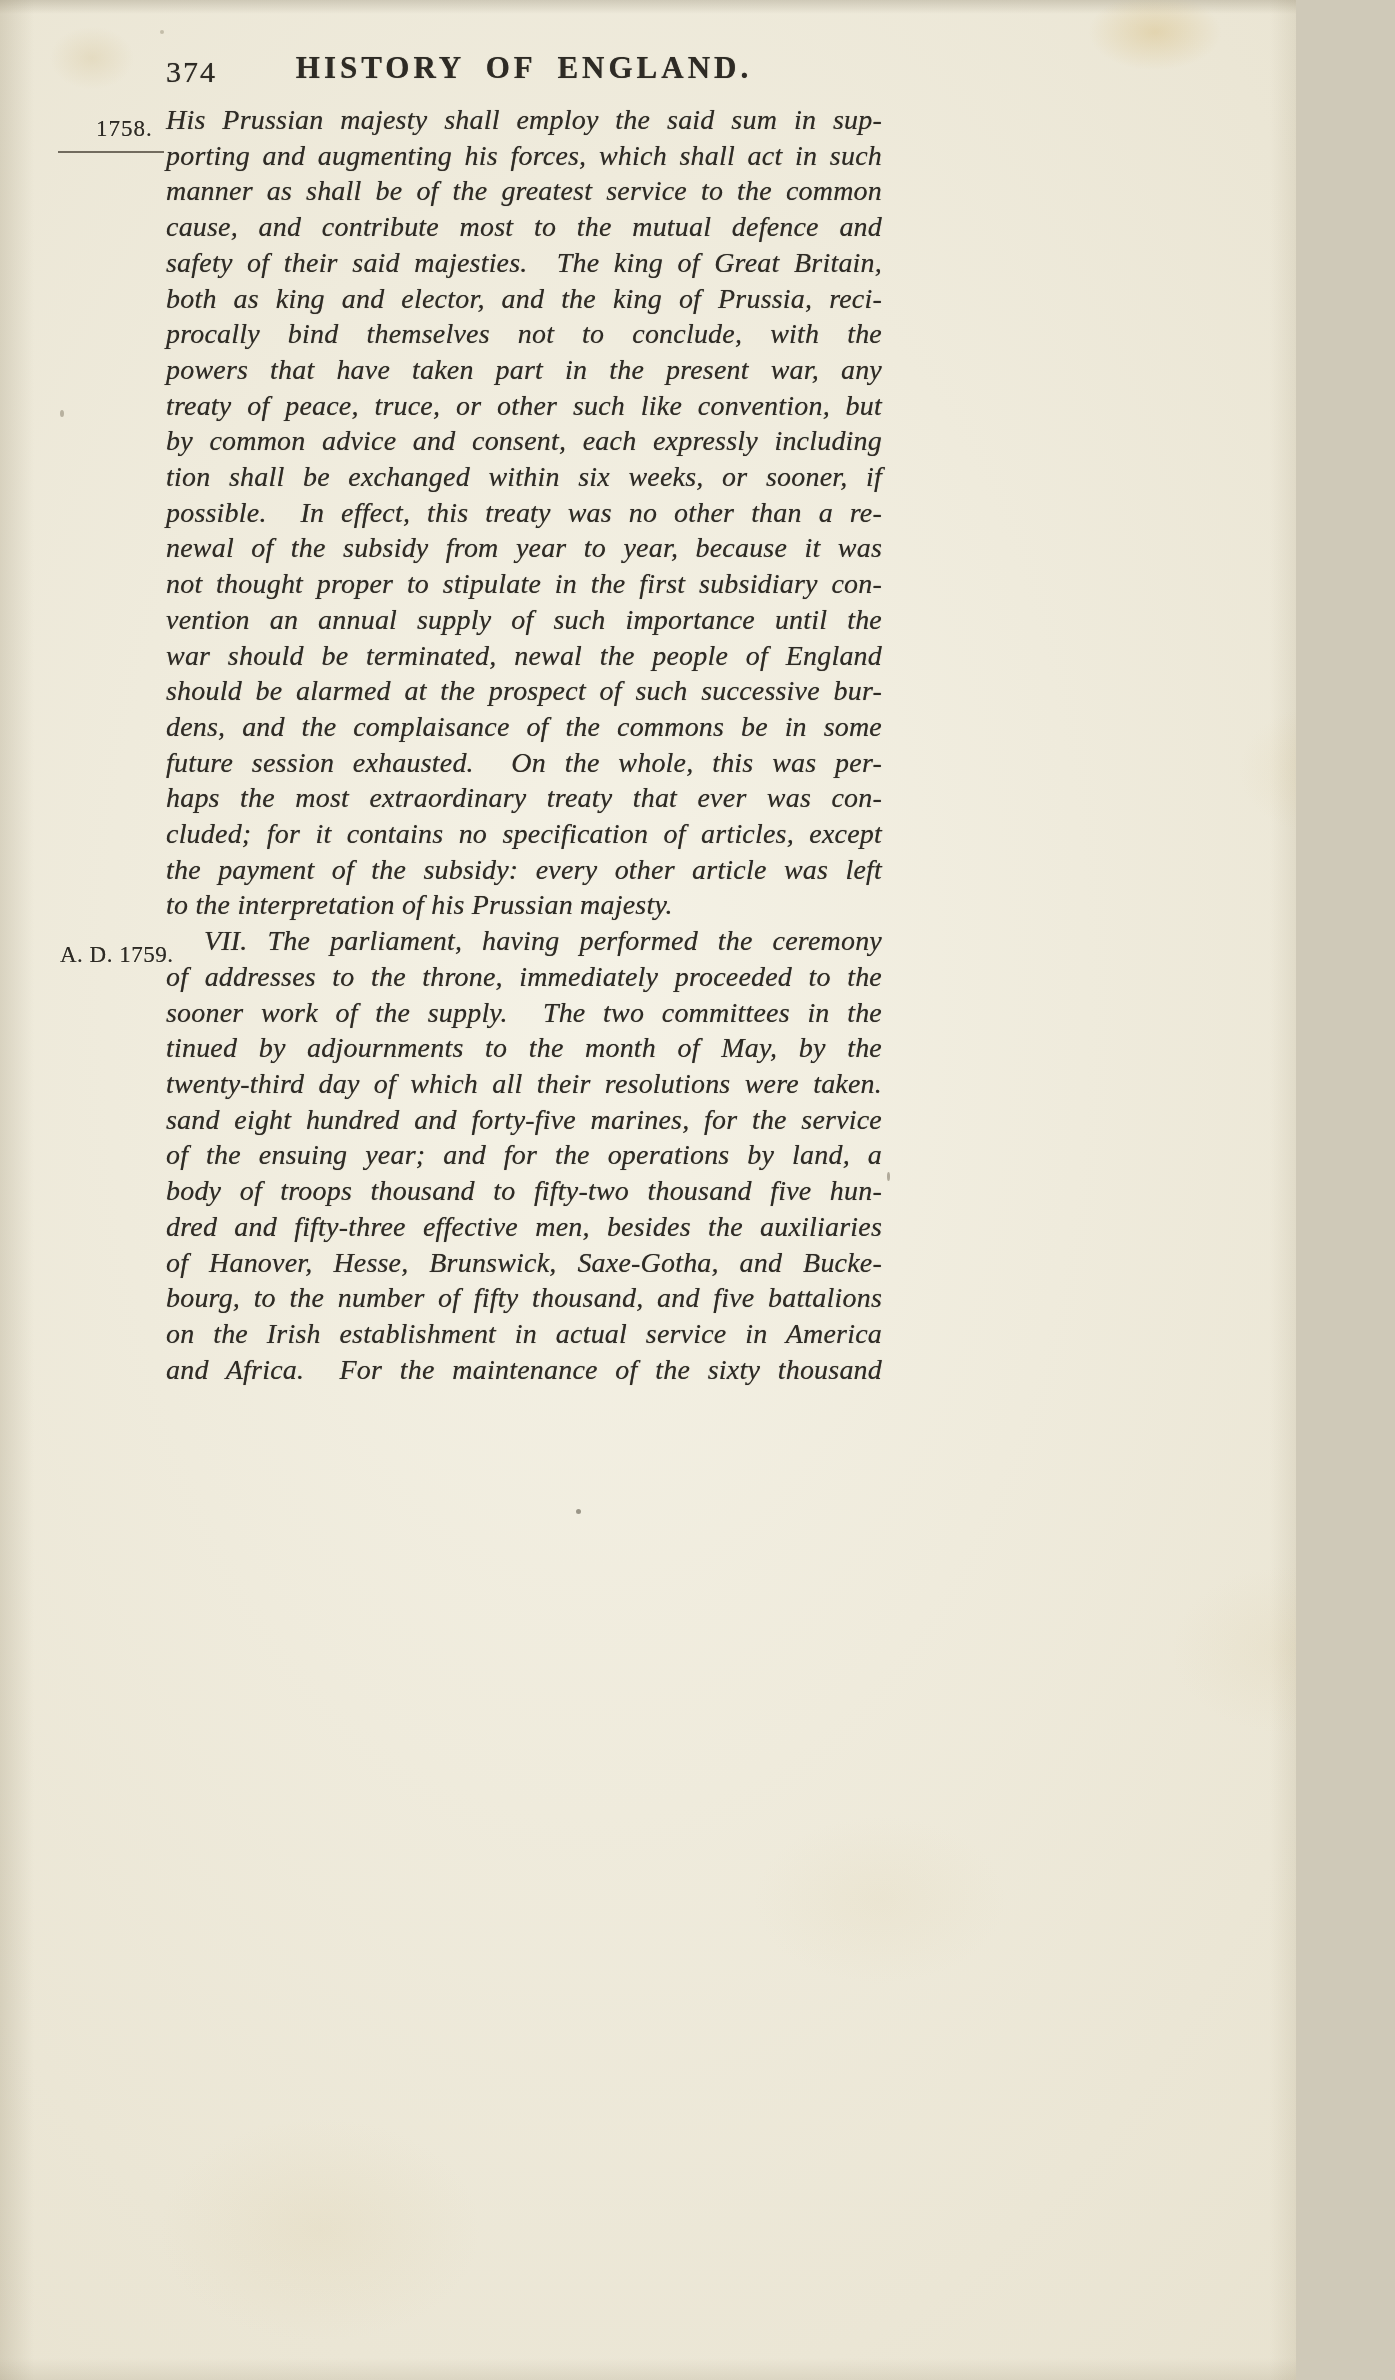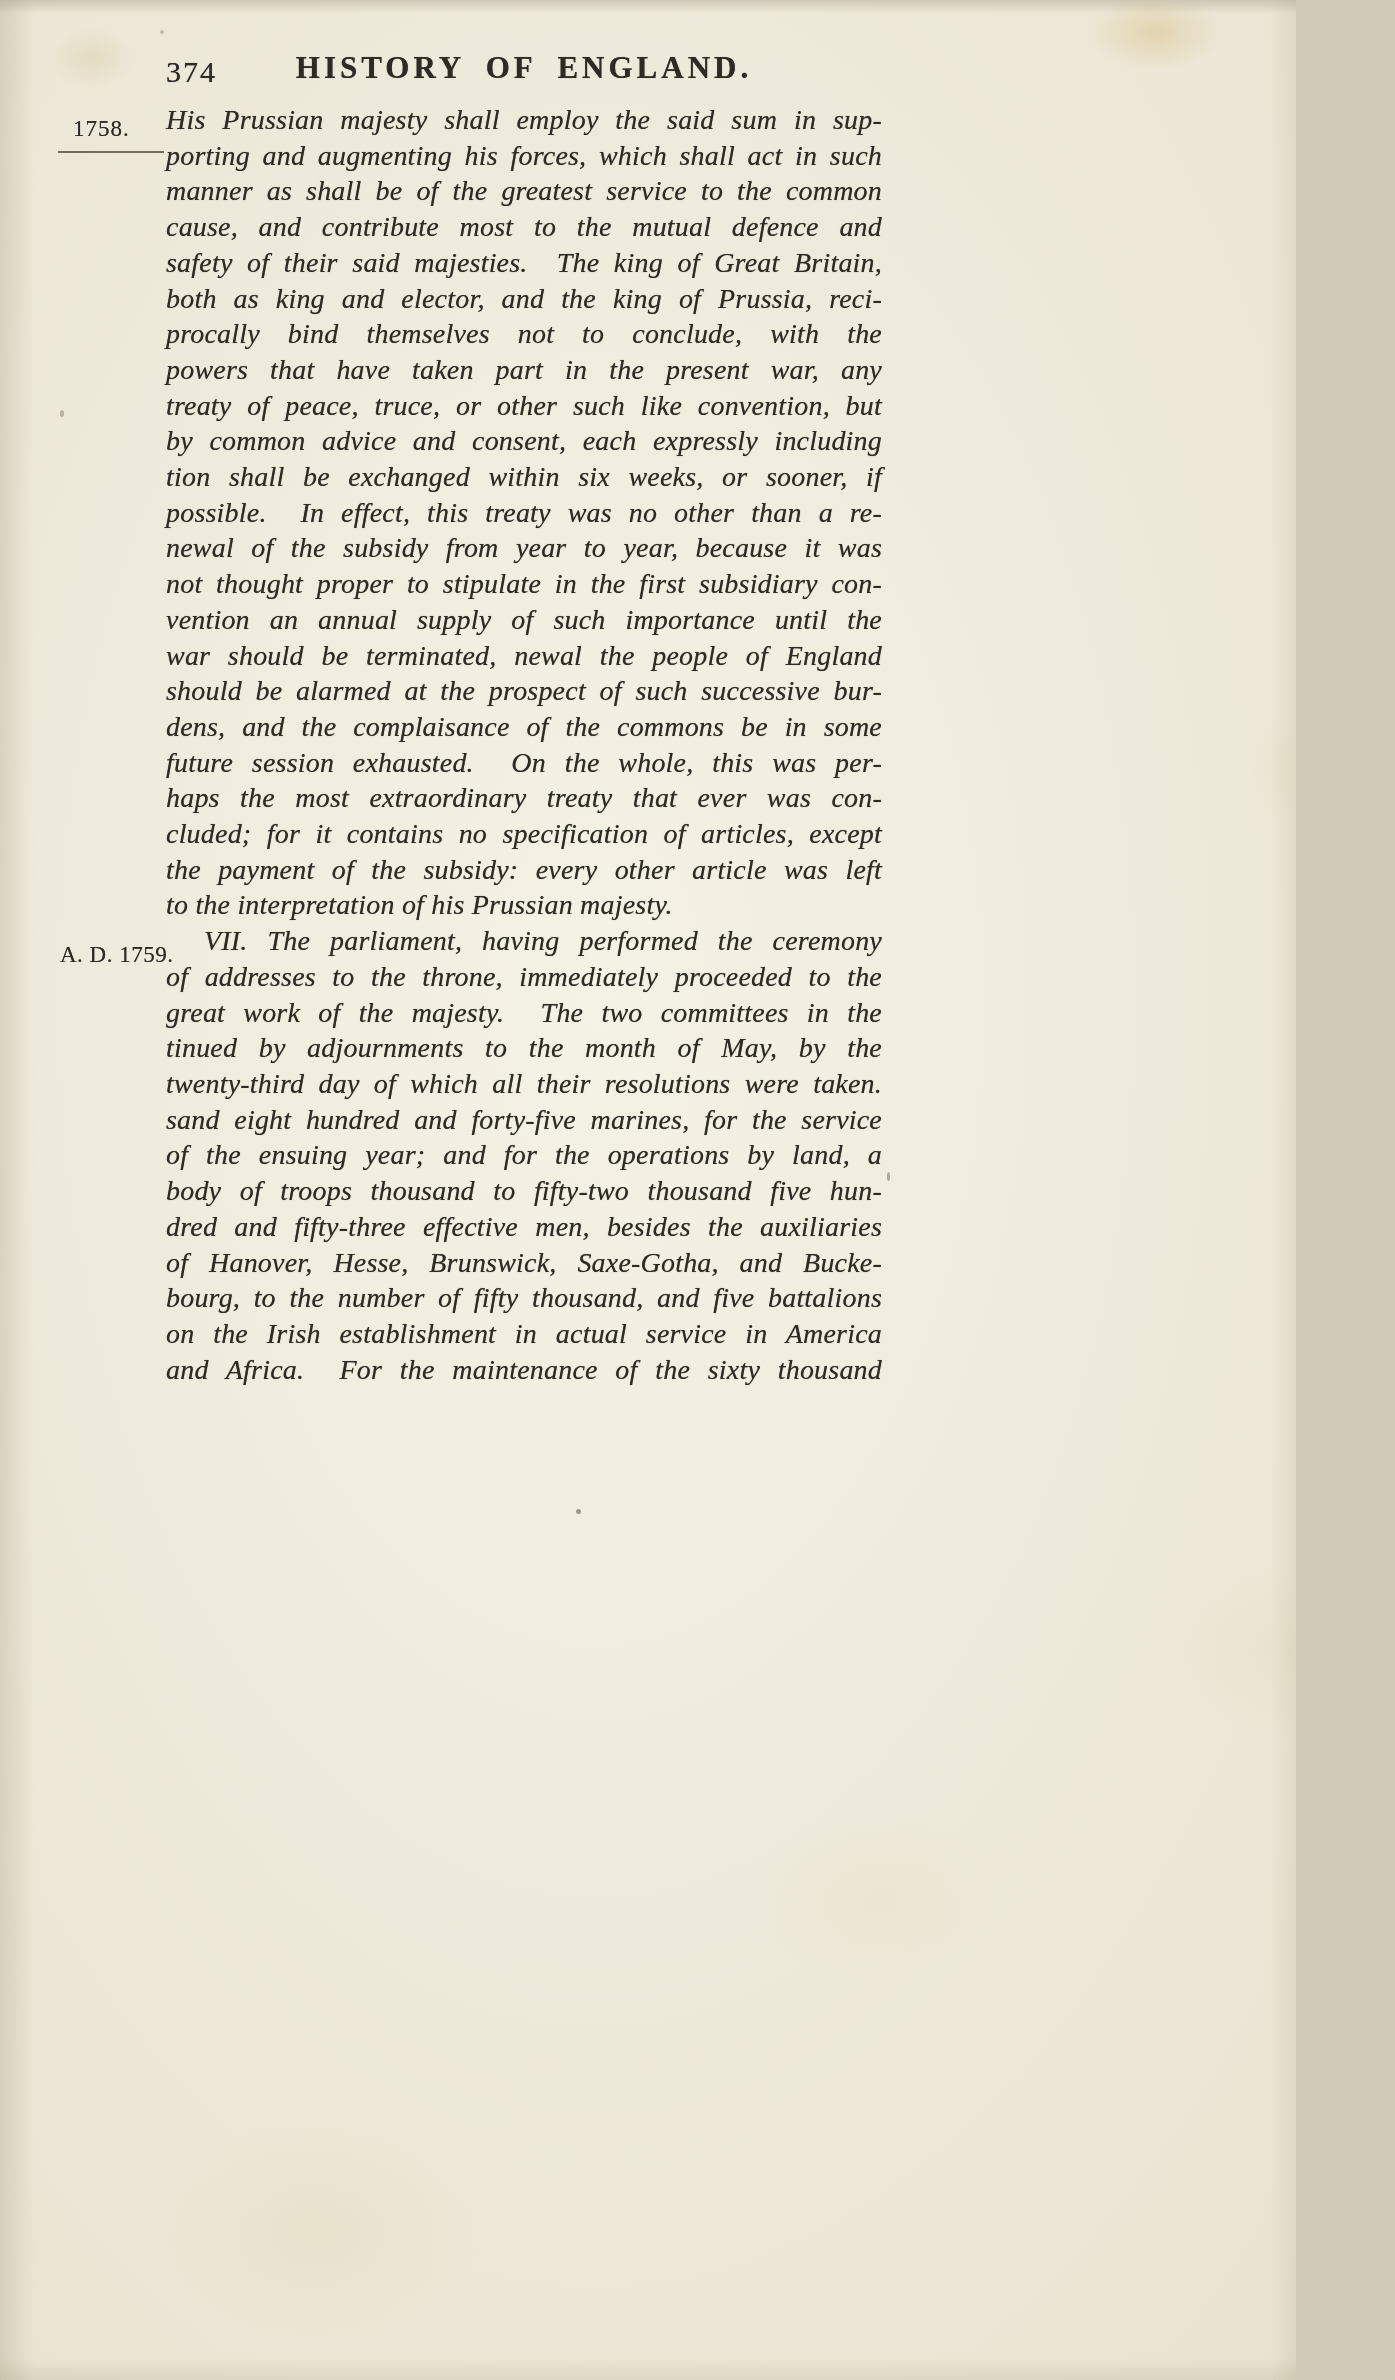--- a/index.html
+++ b/index.html
@@ -58,21 +58,21 @@
     font-size: 31px;
     font-weight: bold;
     letter-spacing: 4px;
     word-spacing: 10px;
     text-shadow: 0 0 0.7px rgba(46,43,37,0.7);
   }
 
   
   .note-1758 {
     position: absolute;
-    left: 73px;
+    left: 96px;
     top: 116px;
     font-size: 23px;
     letter-spacing: 1px;
     text-shadow: 0 0 0.6px rgba(46,43,37,0.7);
   }
   .margin-rule {
     position: absolute;
     left: 58px;
     top: 151px;
     width: 106px;
@@ -159,21 +159,21 @@
         <div class="line">dens, and the complaisance of the commons be in some</div>
         <div class="line">future session exhausted.  On the whole, this was per-</div>
         <div class="line">haps the most extraordinary treaty that ever was con-</div>
         <div class="line">cluded; for it contains no specification of articles, except</div>
         <div class="line">the payment of the subsidy: every other article was left</div>
         <div class="line no-justify">to the interpretation of his Prussian majesty.</div>
       </div>
       <div class="paragraph">
         <div class="line indent">VII. The parliament, having performed the ceremony</div>
         <div class="line">of addresses to the throne, immediately proceeded to the</div>
-        <div class="line">great work of the majesty.  The two committees in the</div>
+        <div class="line">sooner work of the supply.  The two committees in the</div>
         <div class="line">tinued by adjournments to the month of May, by the</div>
         <div class="line">twenty-third day of which all their resolutions were taken.</div>
         <div class="line">sand eight hundred and forty-five marines, for the service</div>
         <div class="line">of the ensuing year; and for the operations by land, a</div>
         <div class="line">body of troops thousand to fifty-two thousand five hun-</div>
         <div class="line">dred and fifty-three effective men, besides the auxiliaries</div>
         <div class="line">of Hanover, Hesse, Brunswick, Saxe-Gotha, and Bucke-</div>
         <div class="line">bourg, to the number of fifty thousand, and five battalions</div>
         <div class="line">on the Irish establishment in actual service in America</div>
         <div class="line">and Africa.  For the maintenance of the sixty thousand</div>

